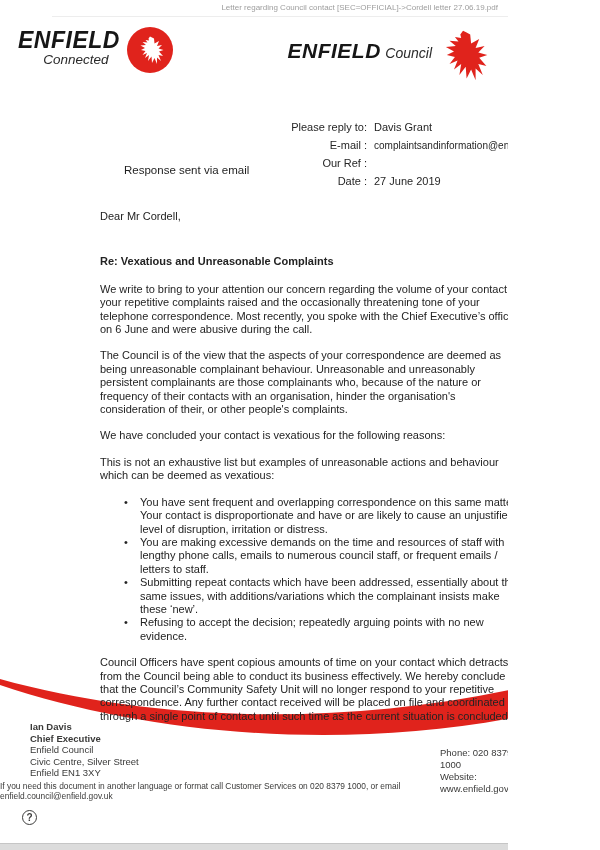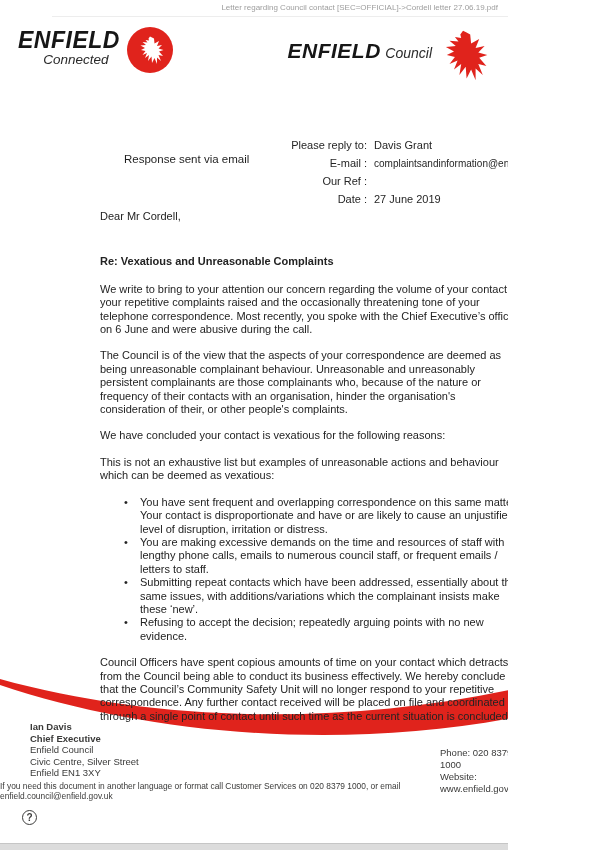--- a/index.html
+++ b/index.html
@@ -23,26 +23,26 @@
   .roundel svg { width:30px; height:29px; }
   .logo-right { position:absolute; right:18px; top:22px; display:flex; align-items:flex-start; }
   .logo-right .wordmark { margin-top:18px; }
   .logo-right .brand { font-size:21px; line-height:22px; }
   .logo-right .sub { text-align:right; padding-left:0; padding-right:4px; font-size:14px; }
   .lion-large { width:54px; height:68px; margin-left:0px; }
   .lion-fill-white { fill:#ffffff; }
   .lion-fill-red { fill:var(--red); }
 
   
-  .reply-block { position:absolute; top:139px; left:0; width:560px; font-size:11px; }
+  .reply-block { position:absolute; top:121px; left:0; width:560px; font-size:11px; }
   .reply-row { display:flex; align-items:baseline; margin-bottom:6px; }
   .reply-label { width:367px; text-align:right; flex:0 0 367px; }
   .reply-value { margin-left:7px; }
   .reply-value.small { font-size:10px; }
-  .annotation { position:absolute; left:108px; top:153px; font-size:11.5px; color:#1f1f1f;padding-left:16px; }
+  .annotation { position:absolute; left:108px; top:164px; font-size:11.5px; color:#1f1f1f;padding-left:16px; }
 
   
   .letter-body { position:absolute; left:100px; top:210px; width:442px; font-size:11px; line-height:13.4px; color:#232323; z-index:2; }
   .letter-body .salutation { margin-bottom:32px; }
   .letter-body .subject { font-weight:bold; margin-bottom:14px; }
   .letter-body p { margin:0 0 13px 0; white-space:pre-line; }
   .letter-body ul { list-style:none; margin:0 0 13px 0; padding:0 0 0 40px; }
   .letter-body li { position:relative; white-space:pre-line; }
   .letter-body li::before { content:"\2022"; position:absolute; left:-16px; top:0; }
 

